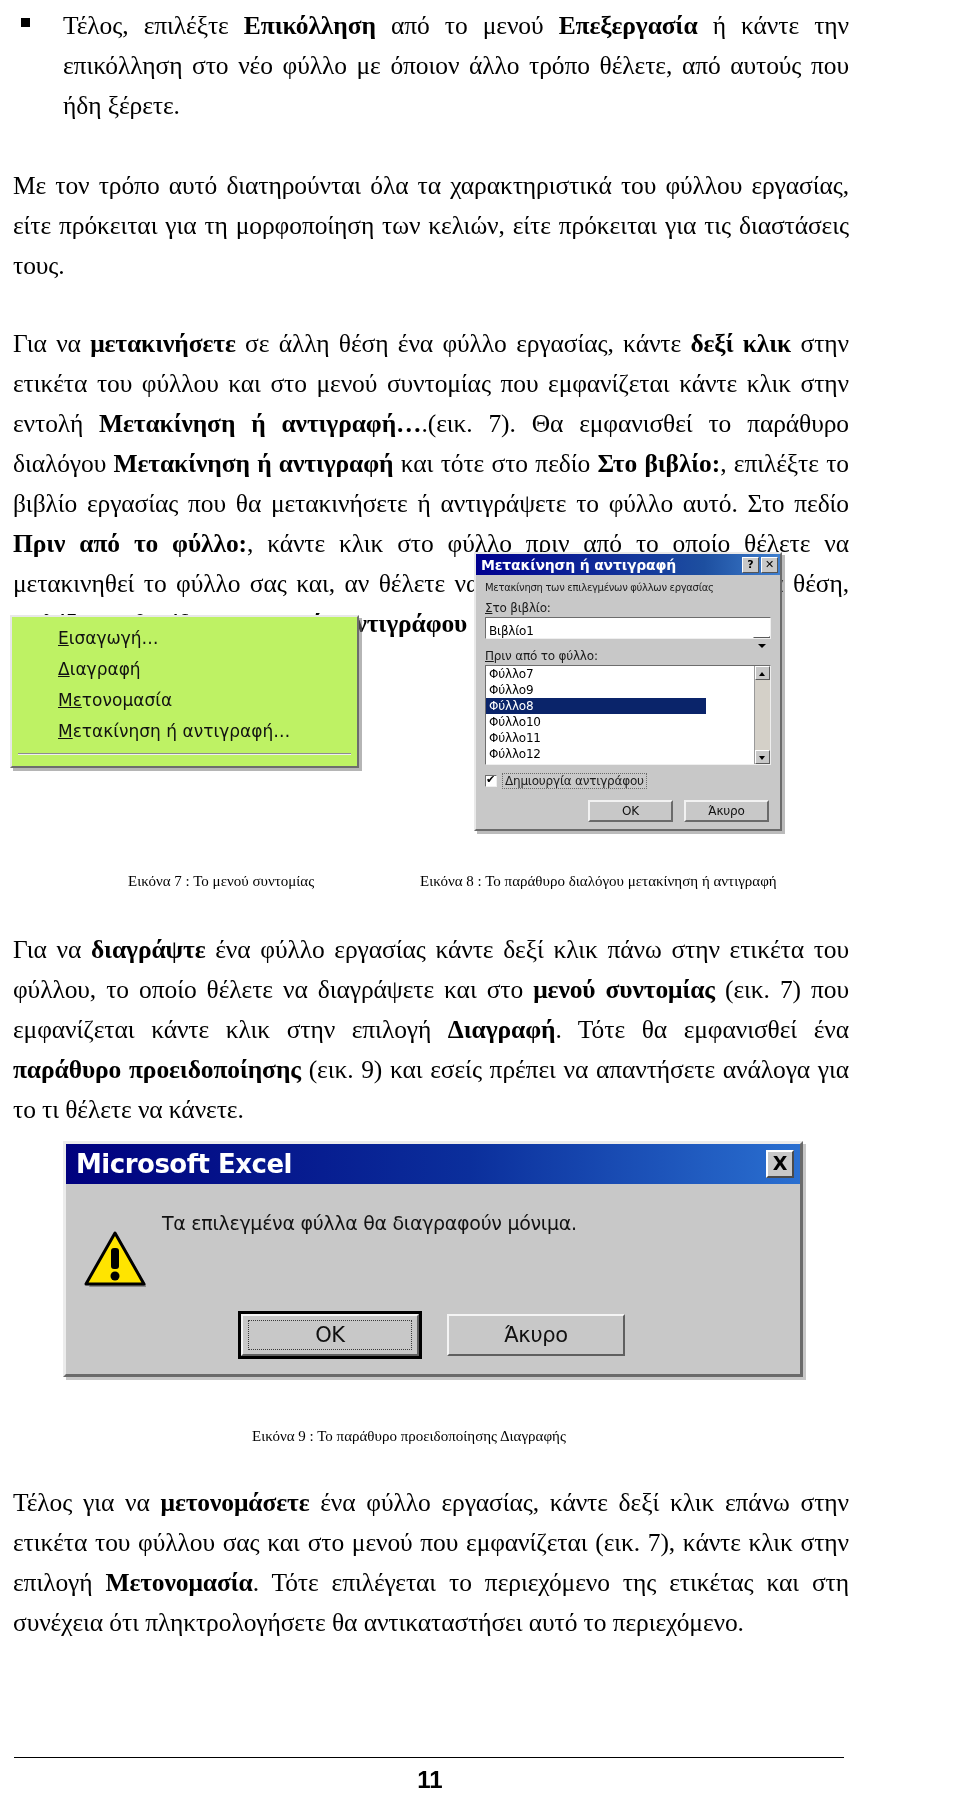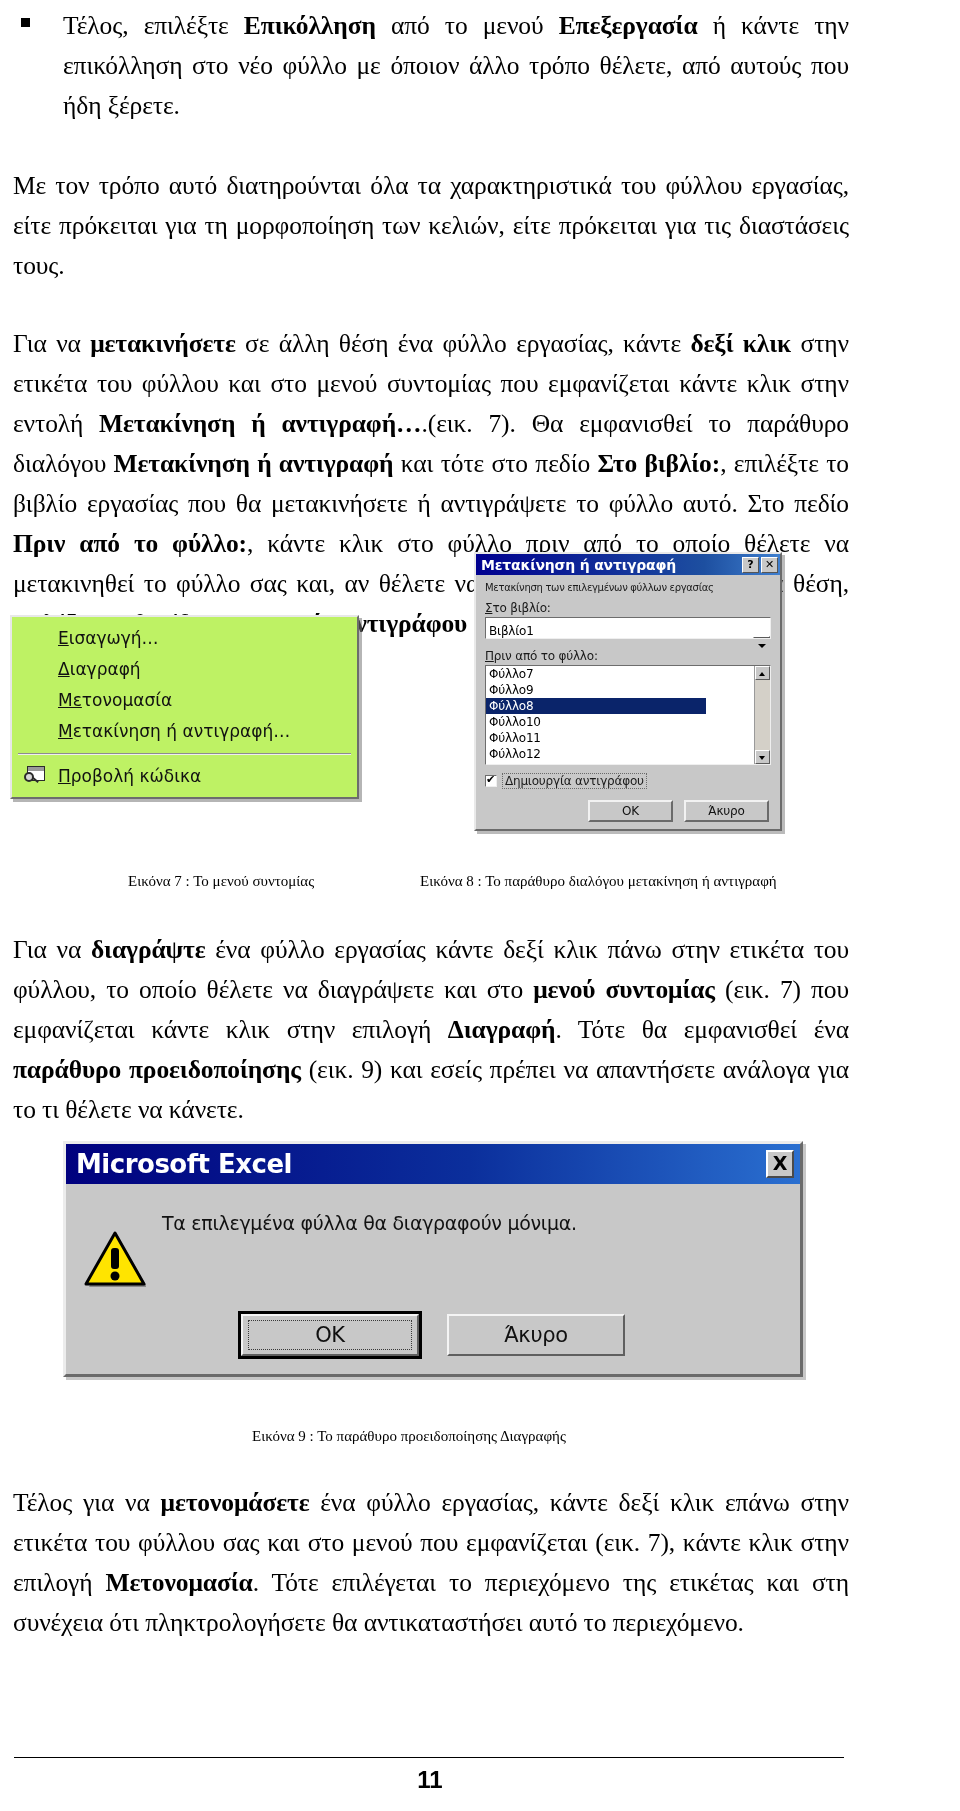--- a/index.html
+++ b/index.html
@@ -485,29 +485,20 @@
   </div>
 
   <div class="fig-band">
 
     <div class="ctx-menu">
       <div class="ctx-item"><u>Ε</u><span>ισαγωγή…</span></div>
       <div class="ctx-item"><u>Δ</u><span>ιαγραφή</span></div>
       <div class="ctx-item"><u>Με</u><span>τονομασία</span></div>
       <div class="ctx-item"><u>Μ</u><span>ετακίνηση ή αντιγραφή…</span></div>
       <div class="ctx-sep"></div>
-      <div class="ctx-item with-icon">
-        <span class="ctx-icon">
-          <span class="win"></span>
-            <span class="winbar"></span>
-            <span class="lens"></span>
-            <span class="handle"></span>
-        </span>
-        <u>Π</u><span>ροβολή κώδικα</span>
-      </div>
     </div>
 
     <div class="dlg-move">
       <div class="dlg-title">
         <span class="dlg-title-text">Μετακίνηση ή αντιγραφή</span>
         <span class="dlg-title-btns">
           <span class="tbtn">?</span>
           <span class="tbtn">✕</span>
         </span>
       </div>

